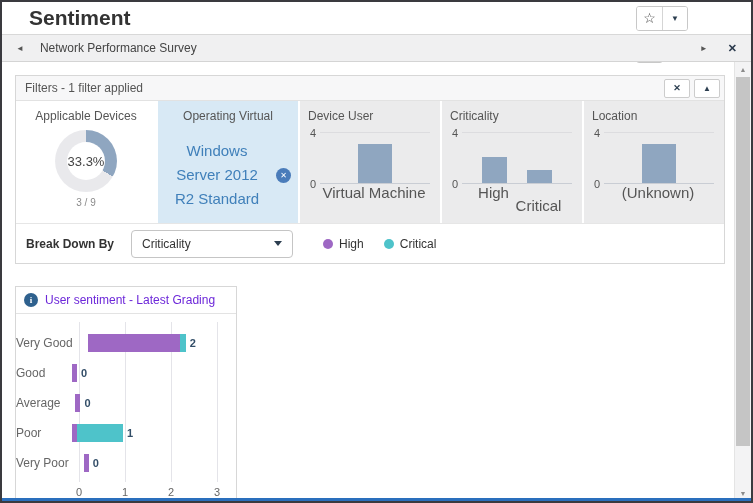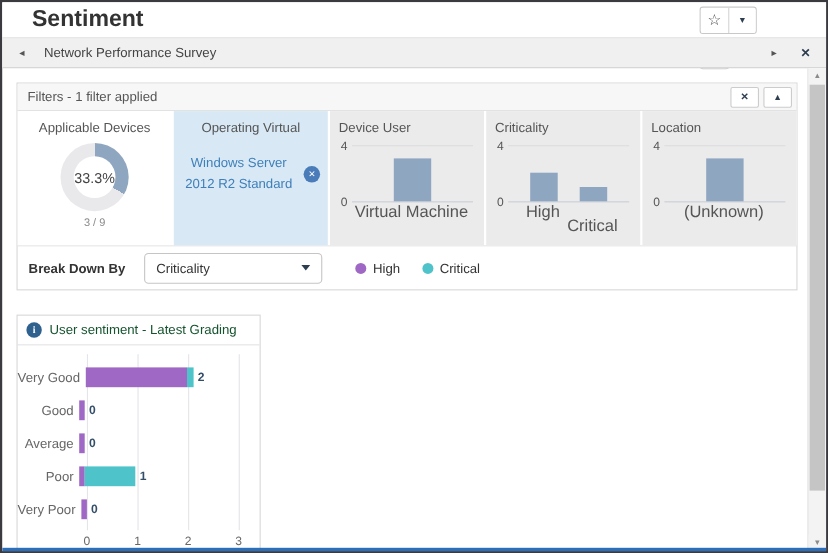--- a/index.html
+++ b/index.html
@@ -59,21 +59,21 @@
   .fcard.selected { background: #d8e9f5; }
   .fcard-title { display: block; padding: 8px 8px 0 8px; white-space: nowrap; }
   .fcard.donut-card .fcard-title, .fcard.selected .fcard-title { text-align: center; }
 
   .donut { width: 62px; height: 62px; border-radius: 50%; margin: 7px auto 0; position: relative; }
   .donut-hole { position: absolute; inset: 12px; background: #fff; border-radius: 50%;
                 display: flex; align-items: center; justify-content: center; font-size: 13px; color: #444; }
   .ratio { text-align: center; color: #8a8a8a; font-size: 10px; margin-top: 5px; }
 
   .os-sel { display: flex; align-items: center; justify-content: center; gap: 7px; margin-top: 16px; padding: 0 4px; }
-  .os-val { color: #4080ba; text-align: center; line-height: 1.6; font-size: 12px; max-width: 104px; }
+  .os-val { color: #4080ba; text-align: center; line-height: 1.6; font-size: 15px; max-width: 104px; }
   .os-x { width: 15px; height: 15px; border-radius: 50%; background: #4a7cba; color: #fff;
           font-size: 8px; border: none; cursor: pointer; display: flex; align-items: center;
           justify-content: center; flex: none; }
 
   .mrow { display: flex; margin: 9px 10px 0 6px; }
   .ycol { width: 14px; position: relative; font-size: 11px; color: #555; }
   .ycol .ymax { position: absolute; top: -5px; right: 4px; }
   .ycol .ymin { position: absolute; bottom: -6px; right: 4px; }
   .plot { flex: 1; height: 52px; position: relative; border-bottom: 1px solid #c9cdd4; }
   .topline { position: absolute; top: 0; left: 0; right: 0; height: 1px; background: #dcdcdf; }
@@ -97,26 +97,26 @@
   .ldot { width: 10px; height: 10px; border-radius: 50%; }
   .llabel { font-size: 12px; color: #333; }
 
   
   .scard { width: 222px; margin-top: 22px; border: 1px solid #d7d7d7; background: #fff; }
   .shead { height: 27px; border-bottom: 1px solid #e3e3e3; display: flex; align-items: center;
            gap: 7px; padding: 0 8px; }
   .info-ic { width: 14px; height: 14px; border-radius: 50%; background: #2f618e; color: #fff;
              font-size: 9px; font-weight: 700; display: flex; align-items: center; justify-content: center;
              font-family: "Liberation Serif", serif; flex: none; }
-  .stitle { font-size: 12px; color: #14532d; }
+  .stitle { font-size: 12px; color: #6d28d9; }
   .schart { position: relative; padding: 14px 2px 8px 0; }
   .sgrid { position: absolute; left: 63px; top: 8px; bottom: 26px; width: 150px; }
   .gl { position: absolute; top: 0; bottom: 0; width: 1px; background: #e4e4e9; }
   .srow { height: 30px; display: flex; align-items: center; position: relative; z-index: 1; }
-  .slabel { flex: 0 0 56px; text-align: right; font-size: 12px; color: #666; padding-right: 5px; white-space: nowrap; }
+  .slabel { flex: 0 0 56px; text-align: left; font-size: 12px; color: #666; padding-right: 15px; white-space: nowrap; }
   .strack { display: flex; align-items: center; height: 18px; }
   .seg { height: 18px; flex: none; }
   .stotal { font-size: 11px; font-weight: 600; color: #334e68; margin-left: 4px; }
   .saxis { position: relative; height: 14px; margin: 8px 0 0 63px; font-size: 11px; color: #666; }
   .saxis span { position: absolute; transform: translateX(-50%); top: 0; }
 </style>
 </head>
 <body>
 
 <div class="frame">

